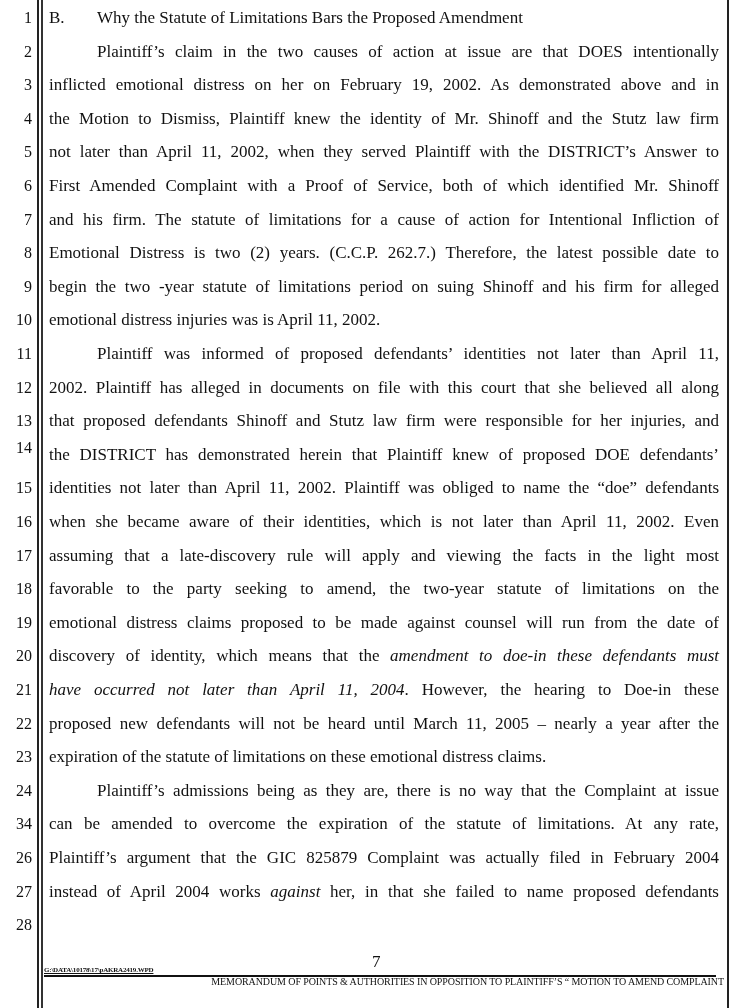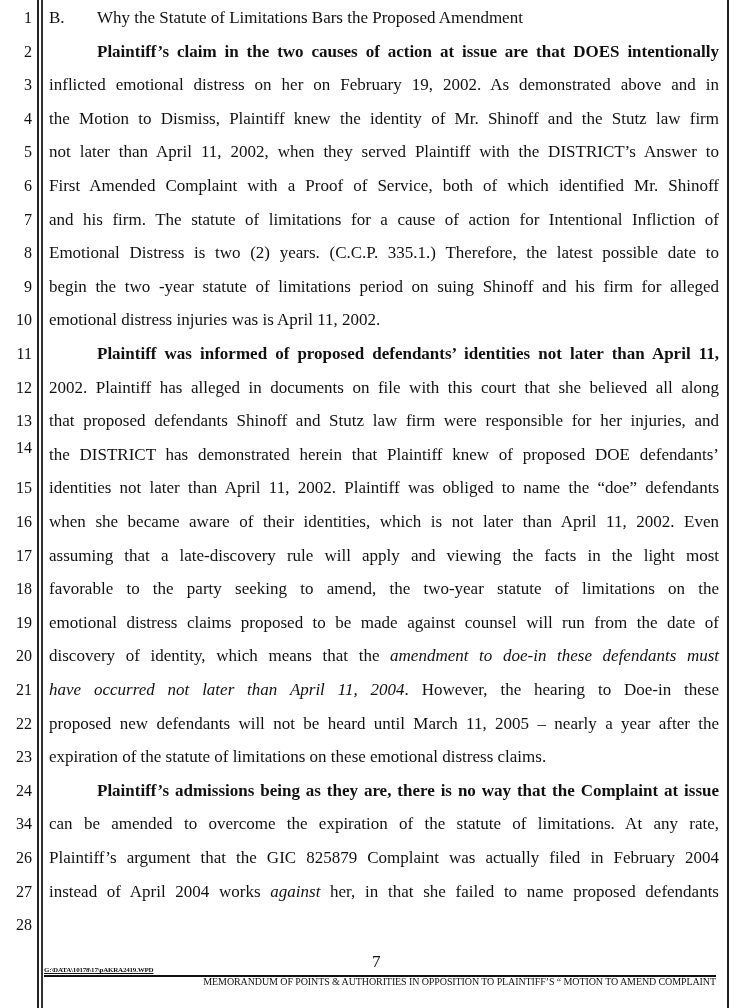--- a/index.html
+++ b/index.html
@@ -6,29 +6,29 @@
   body { width: 738px; height: 1008px; position: relative; overflow: hidden;
          font-family: "Liberation Serif", "DejaVu Serif", serif; color: #111; }
   .rule-left-a { position: absolute; left: 37px; top: 0; width: 2px; height: 1008px; background: #222; }
   .rule-left-b { position: absolute; left: 41px; top: 0; width: 1.5px; height: 1008px; background: #333; }
   .rule-right { position: absolute; left: 727px; top: 0; width: 1.5px; height: 1008px; background: #222; }
   .linenums { position: absolute; left: 0; top: 0; width: 32px; }
   .ln { position: absolute; right: 0; width: 32px; text-align: right; font-size: 16px; line-height: 20px; }
   .body { position: absolute; left: 49px; top: 0; width: 670px; }
   .line { position: absolute; left: 0; width: 670px; font-size: 17px; line-height: 20px; white-space: nowrap; }
   .justify { text-align: justify; text-align-last: justify; }
-  .indent { padding-left: 48px; box-sizing: border-box; font-weight: bold; }
+  .indent { padding-left: 48px; box-sizing: border-box; }
   .heading { font-weight: normal; }
   .heading .hletter { display: inline-block; width: 48px; }
   b.bold { font-weight: normal; }
   i.ital { font-style: italic; }
   .footer-path { position: absolute; left: 44px; top: 966px; font-size: 7px; font-weight: bold; text-decoration: underline; letter-spacing: -0.2px; }
   .page-num { position: absolute; left: 372px; top: 952px; font-size: 17px; }
   .footer-rule { position: absolute; left: 44px; top: 975px; width: 672px; height: 1.5px; background: #111; }
-  .footer-title { position: absolute; left: 44px; top: 976px; width: 672px; font-size: 10px; line-height: 12px; text-align: right; letter-spacing: -0.1px; }
+  .footer-title { position: absolute; left: 44px; top: 976px; width: 672px; font-size: 10px; line-height: 12px; text-align: right; letter-spacing: -0.1px; padding-left: 8px; }
   .footer-title div { white-space: nowrap; }
 </style>
 </head>
 <body>
 
 <div class="rule-left-a"></div>
 <div class="rule-left-b"></div>
 <div class="rule-right"></div>
 
 <div class="linenums">
@@ -65,21 +65,21 @@
 <div class="body">
   <div class="line heading" style="top:8px">
     <span class="hletter">B.</span><span>Why the Statute of Limitations Bars the Proposed Amendment</span>
   </div>
   <div class="line justify indent" style="top:42px">Plaintiff’s claim in the two causes of action at issue are that DOES intentionally</div>
   <div class="line justify" style="top:75px">inflicted emotional distress on her on February 19, 2002.  As demonstrated above and in</div>
   <div class="line justify" style="top:109px">the Motion to Dismiss, Plaintiff knew the identity of Mr. Shinoff and the Stutz law firm</div>
   <div class="line justify" style="top:142px">not later than April 11, 2002, when they served Plaintiff with the DISTRICT’s Answer to</div>
   <div class="line justify" style="top:176px">First Amended Complaint with a Proof of Service, both of which identified Mr. Shinoff</div>
   <div class="line justify" style="top:210px">and his firm.  The statute of limitations for a cause of action for Intentional Infliction of</div>
-  <div class="line justify" style="top:243px">Emotional Distress is two (2) years.  (C.C.P. 335.1.)  Therefore, the latest possible date to</div>
+  <div class="line justify" style="top:243px">Emotional Distress is two (2) years.  (C.C.P. 262.7.)  Therefore, the latest possible date to</div>
   <div class="line justify" style="top:277px">begin the two -year statute of limitations period on suing Shinoff and his firm for alleged</div>
   <div class="line" style="top:310px">
     <span>emotional distress injuries was is April 11, </span><b class="bold">2002</b><span>.</span>
   </div>
   <div class="line justify indent" style="top:344px">Plaintiff was informed of proposed defendants’ identities not later than April 11,</div>
   <div class="line justify" style="top:378px">2002. Plaintiff has alleged in documents on file with this court that she believed all along</div>
   <div class="line justify" style="top:411px">that proposed defendants Shinoff and Stutz law firm were responsible for her injuries, and</div>
   <div class="line justify" style="top:445px">the DISTRICT has demonstrated herein that Plaintiff knew of proposed DOE defendants’</div>
   <div class="line justify" style="top:478px">identities not later than April 11, 2002.  Plaintiff was obliged to name the “doe” defendants</div>
   <div class="line justify" style="top:512px">when she became aware of their identities, which is not later than April 11, 2002.   Even</div>

